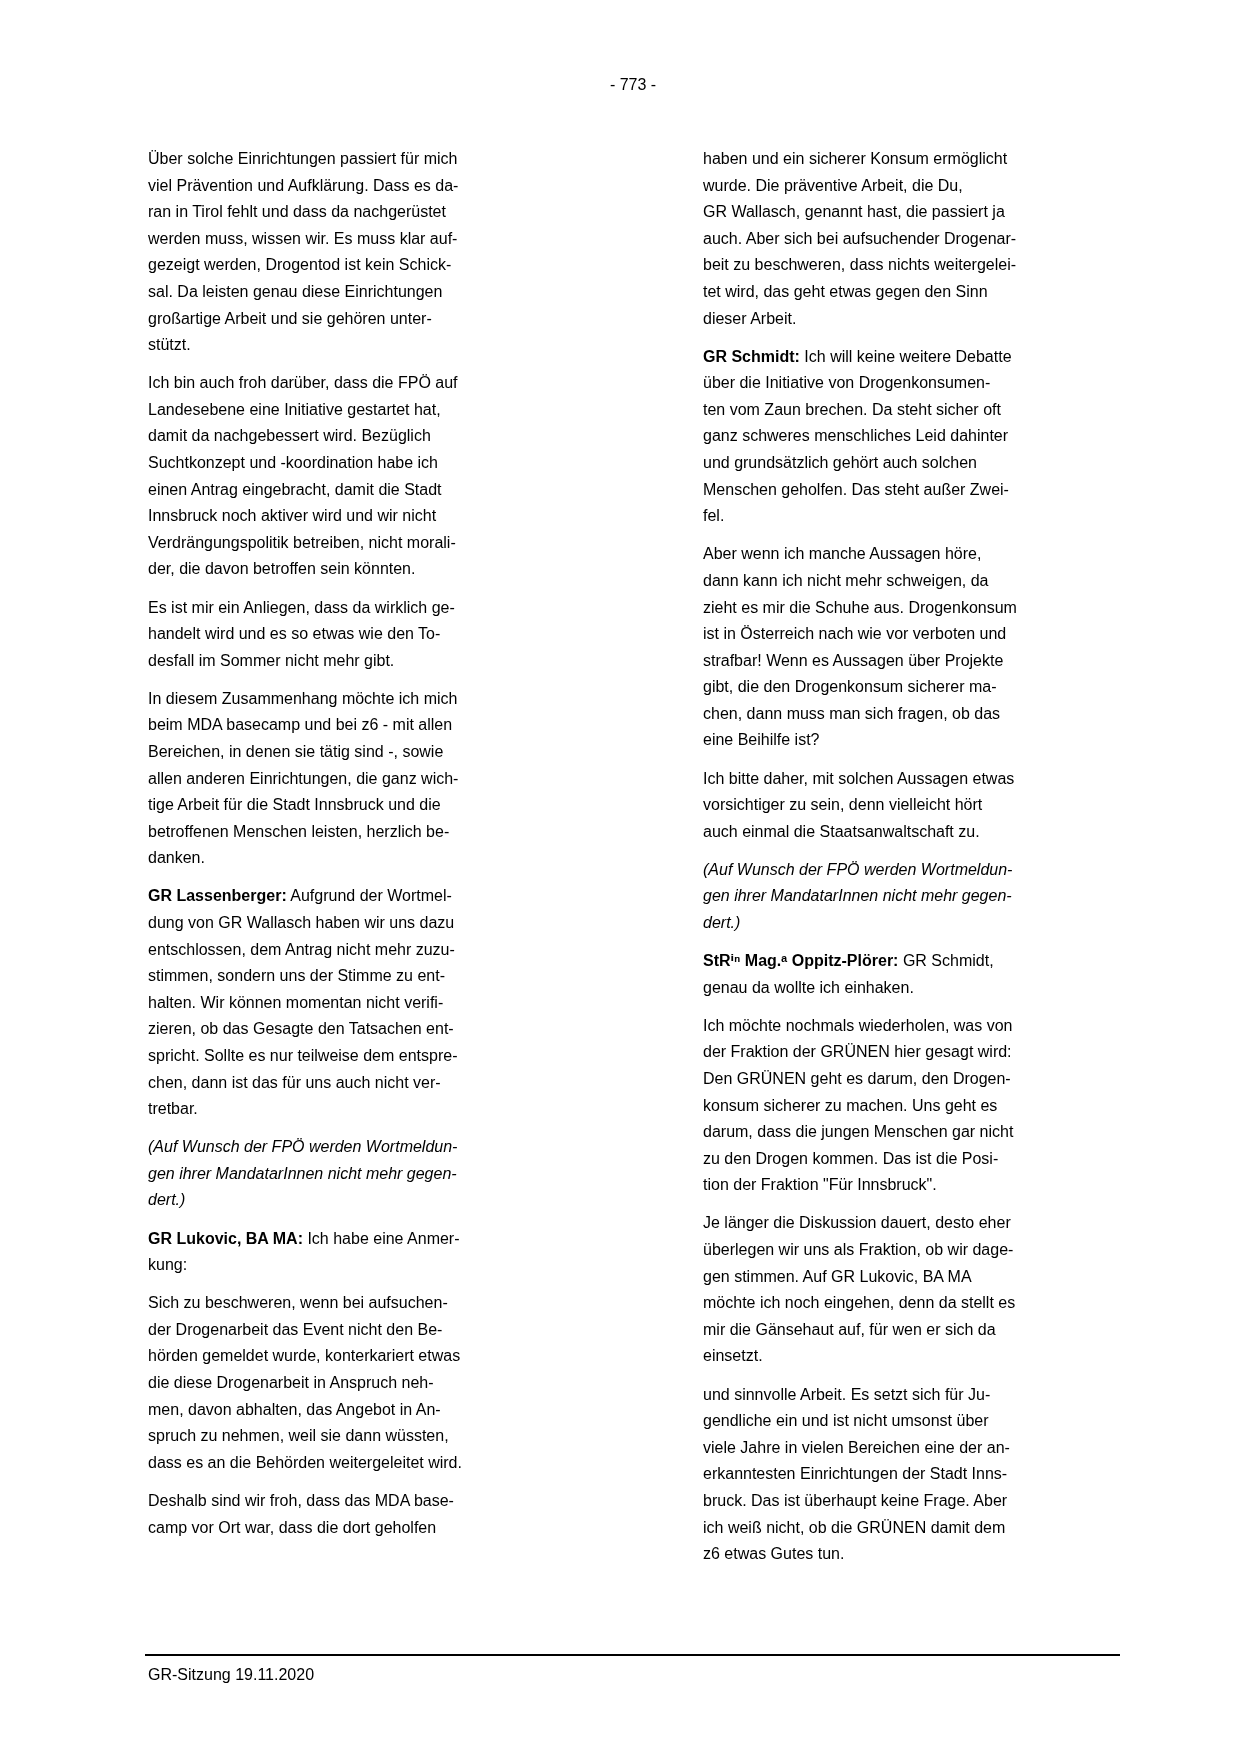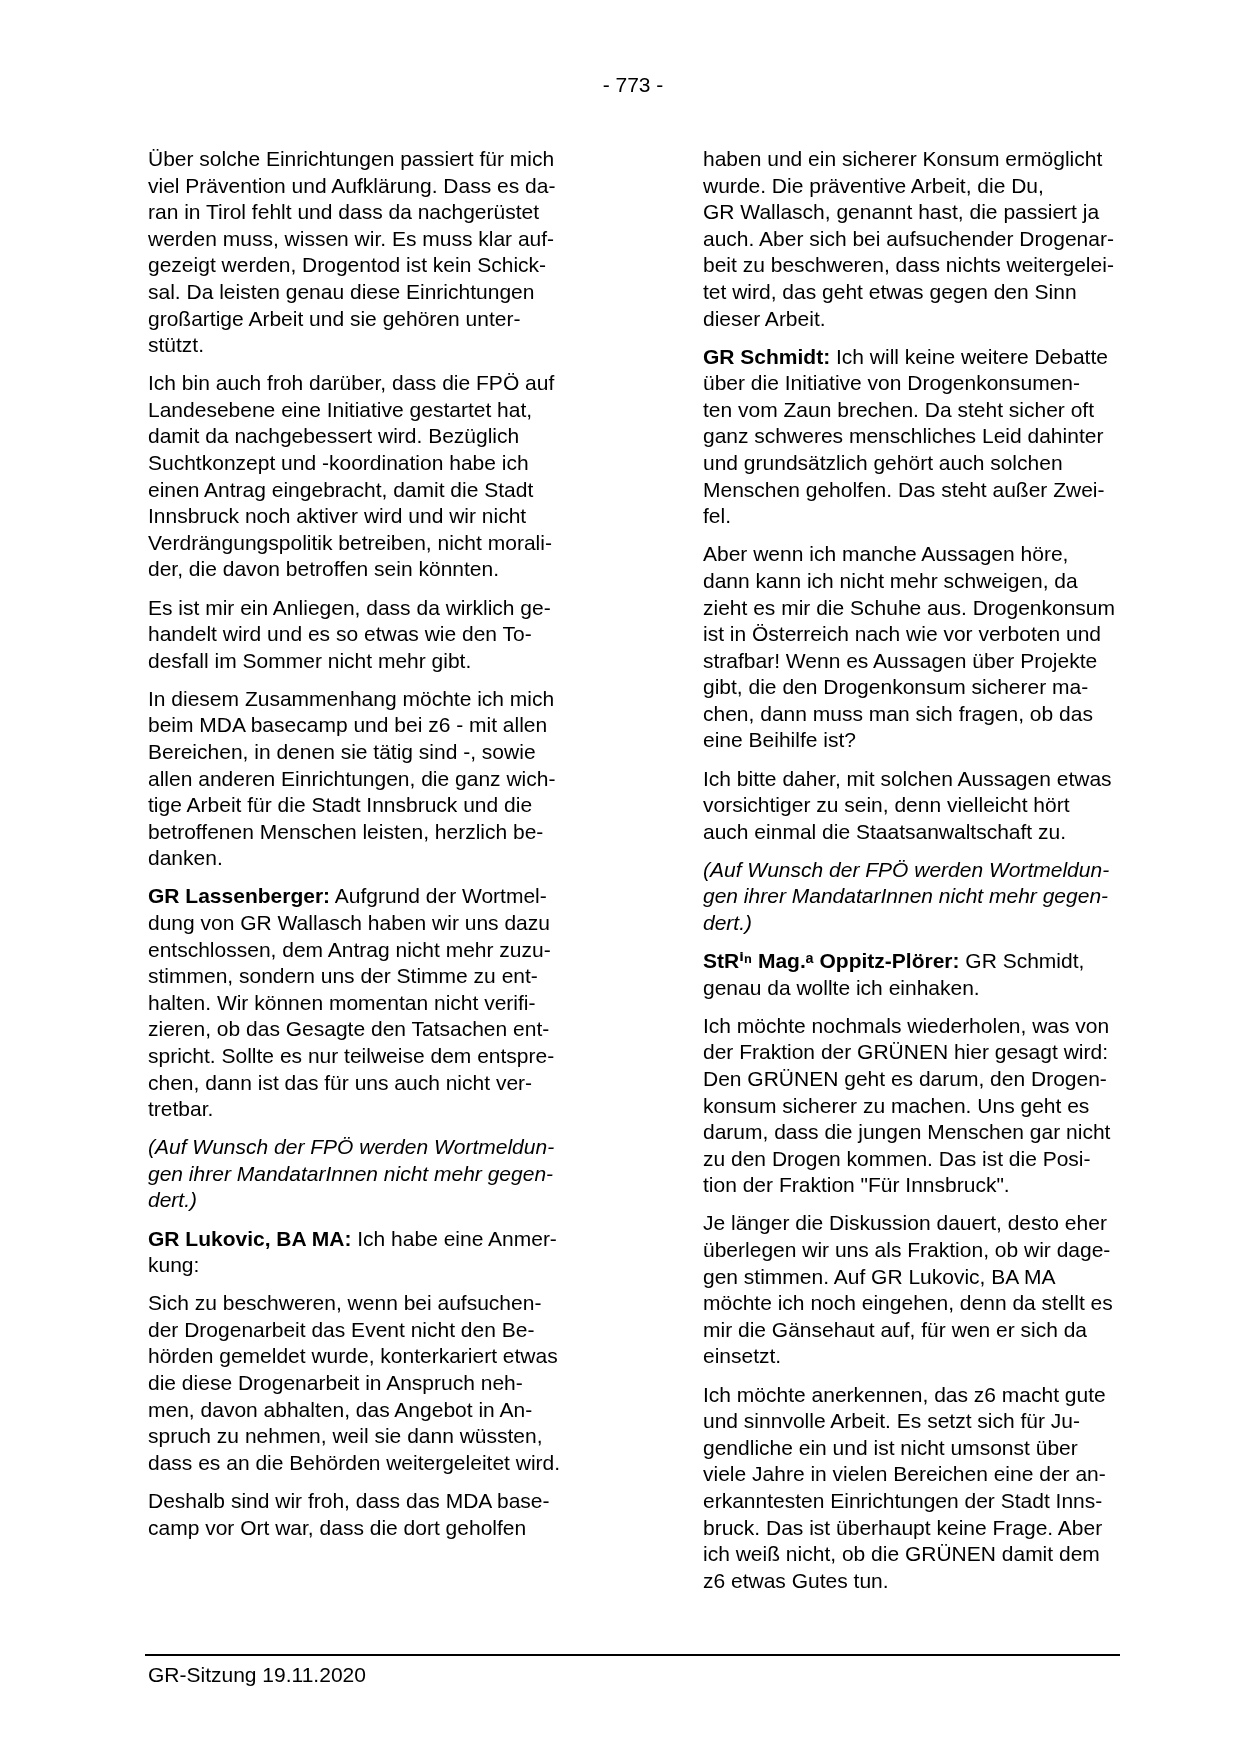--- a/index.html
+++ b/index.html
@@ -7,21 +7,21 @@
     padding: 0;
     background: #ffffff;
   }
   .page {
     position: relative;
     width: 1241px;
     height: 1754px;
     background: #ffffff;
     color: #000000;
     font-family: "Liberation Sans", "DejaVu Sans", sans-serif;
-    font-size: 21px;
+    font-size: 16px;
     overflow: hidden;
     text-decoration: underline;
   }
   .page-number {
     position: absolute;
     left: 148px;
     width: 970px;
     top: 72px;
     text-align: center;
     line-height: 26.6px;
@@ -190,21 +190,20 @@
       </p>
       <p class="para">
         <span class="line">Je länger die Diskussion dauert, desto eher</span>
         <span class="line">überlegen wir uns als Fraktion, ob wir dage-</span>
         <span class="line">gen stimmen. Auf GR Lukovic, BA MA</span>
         <span class="line">möchte ich noch eingehen, denn da stellt es</span>
         <span class="line">mir die Gänsehaut auf, für wen er sich da</span>
         <span class="line">einsetzt.</span>
       </p>
       <p class="para">
-        <span class="line">Ich möchte anerkennen, das z6 macht gute</span>
         <span class="line">und sinnvolle Arbeit. Es setzt sich für Ju-</span>
         <span class="line">gendliche ein und ist nicht umsonst über</span>
         <span class="line">viele Jahre in vielen Bereichen eine der an-</span>
         <span class="line">erkanntesten Einrichtungen der Stadt Inns-</span>
         <span class="line">bruck. Das ist überhaupt keine Frage. Aber</span>
         <span class="line">ich weiß nicht, ob die GRÜNEN damit dem</span>
         <span class="line">z6 etwas Gutes tun.</span>
       </p>
     </div>
 

